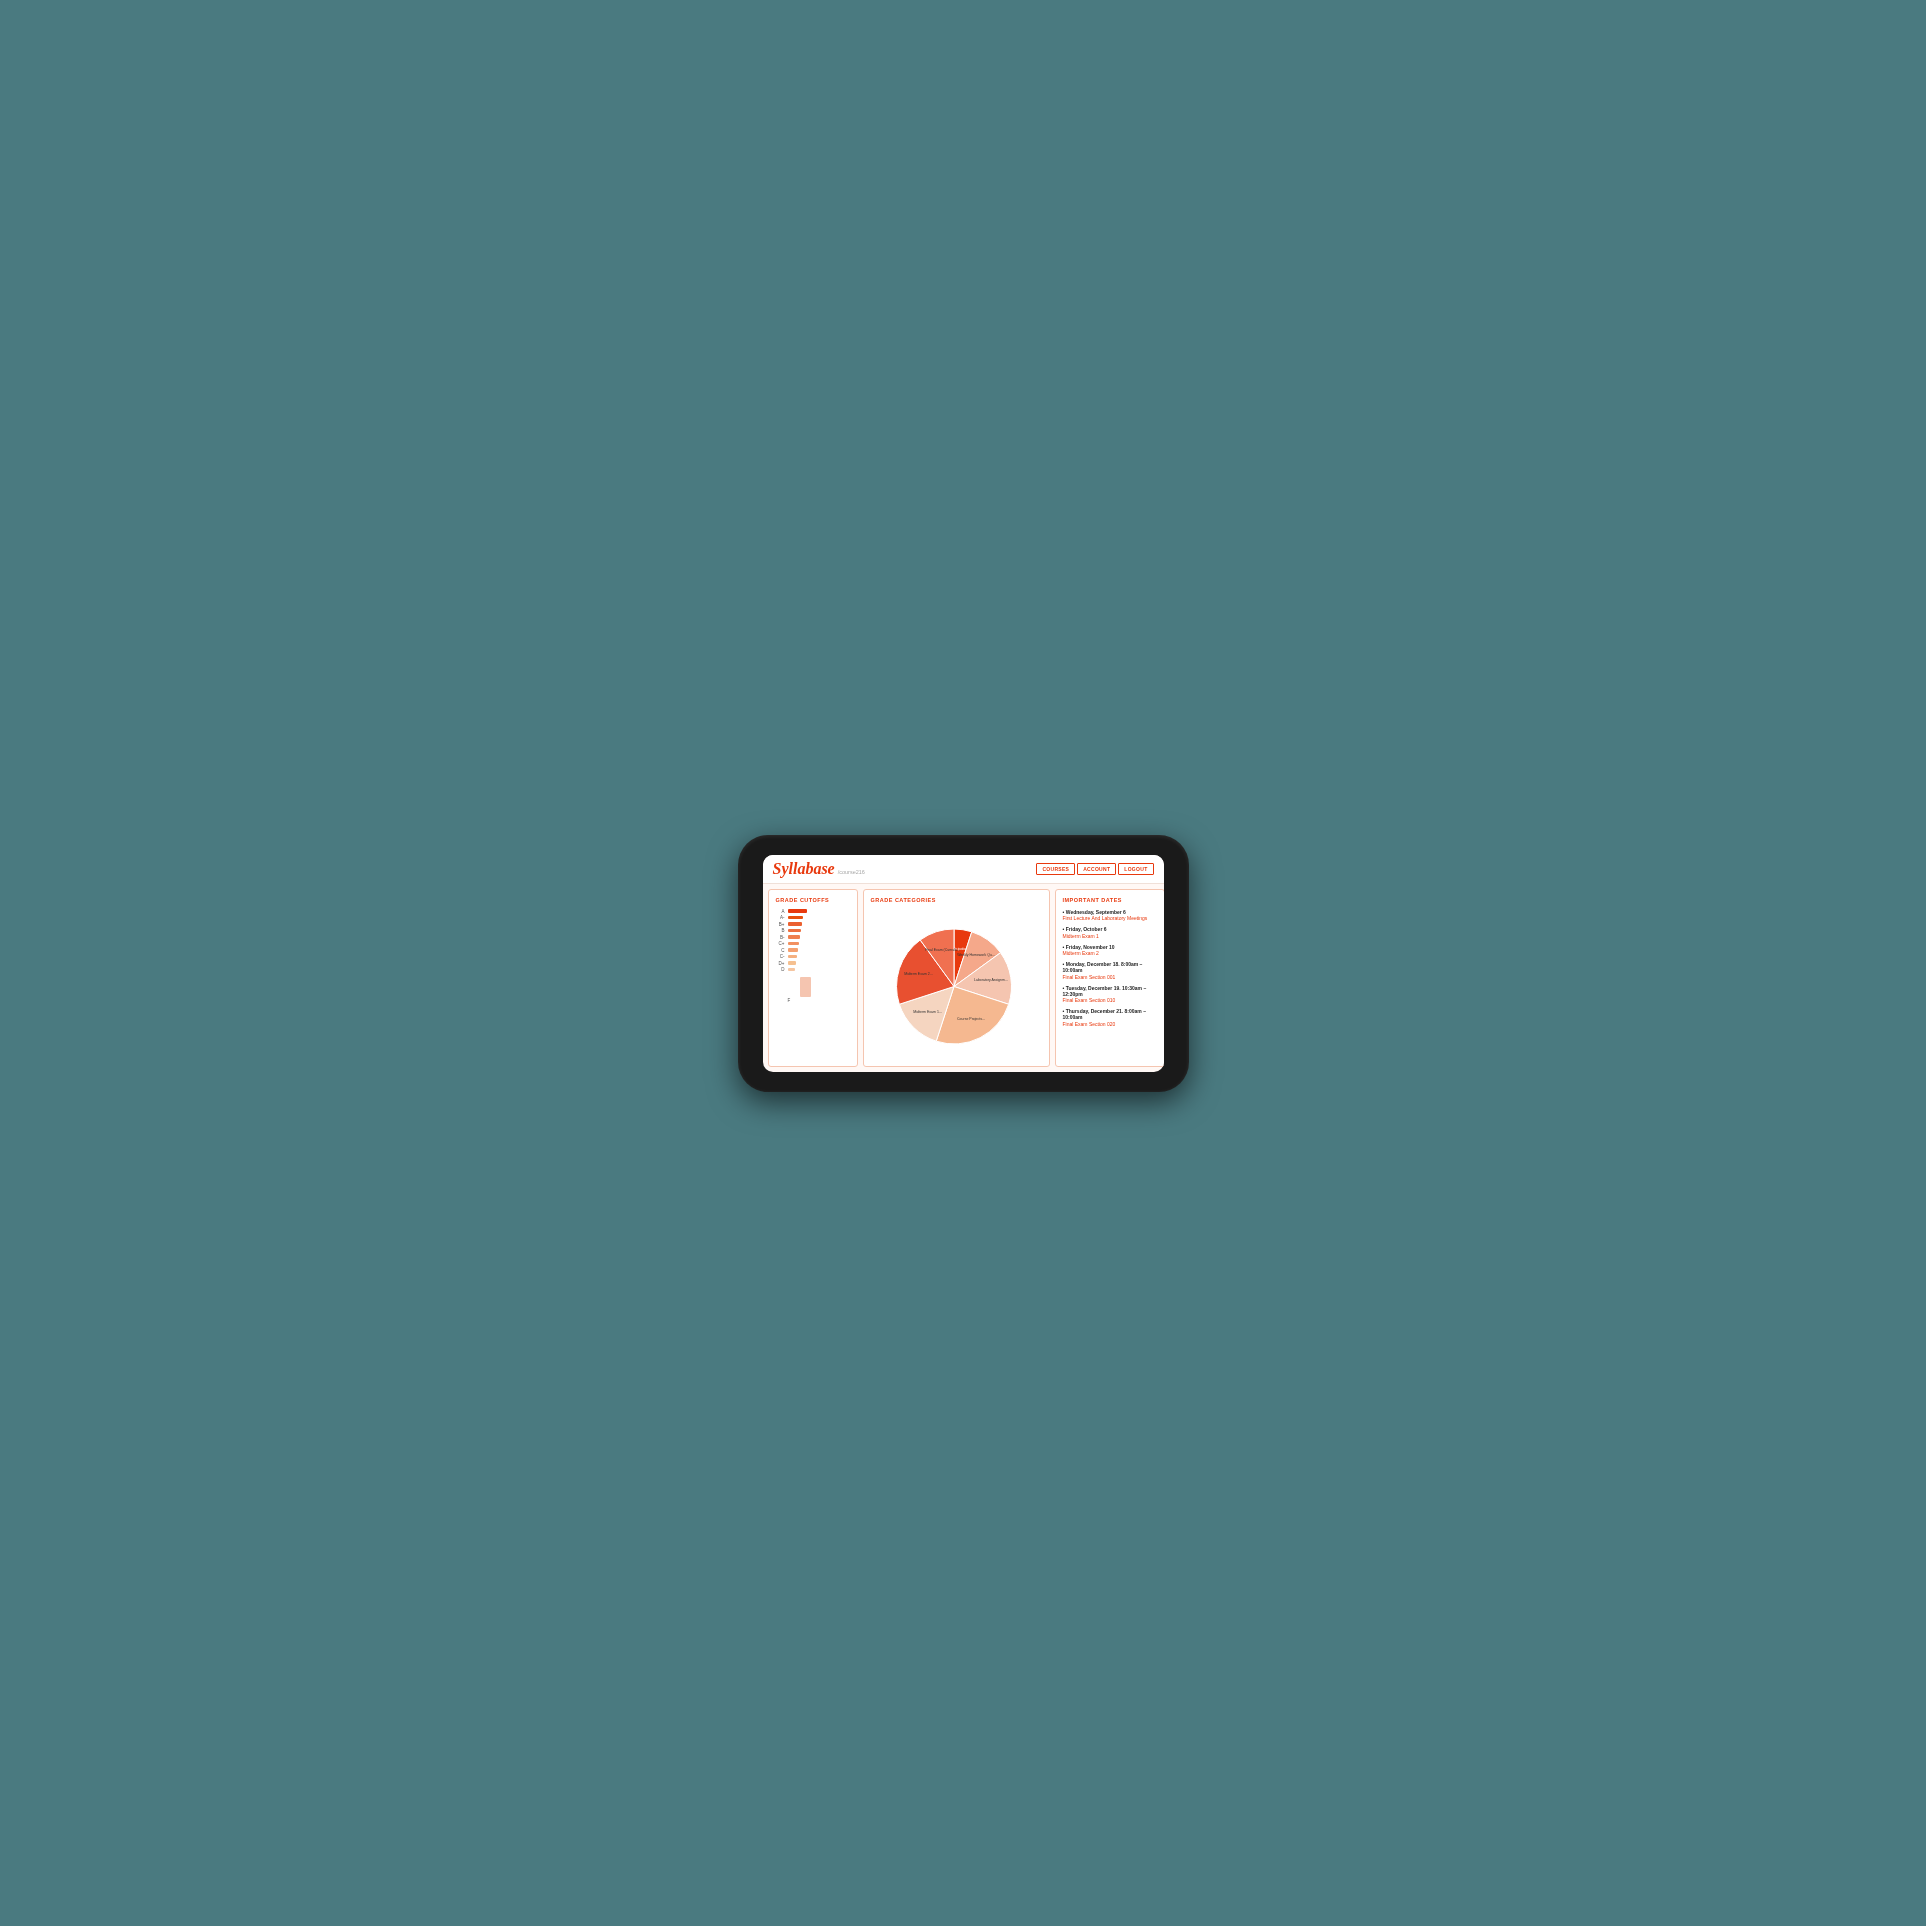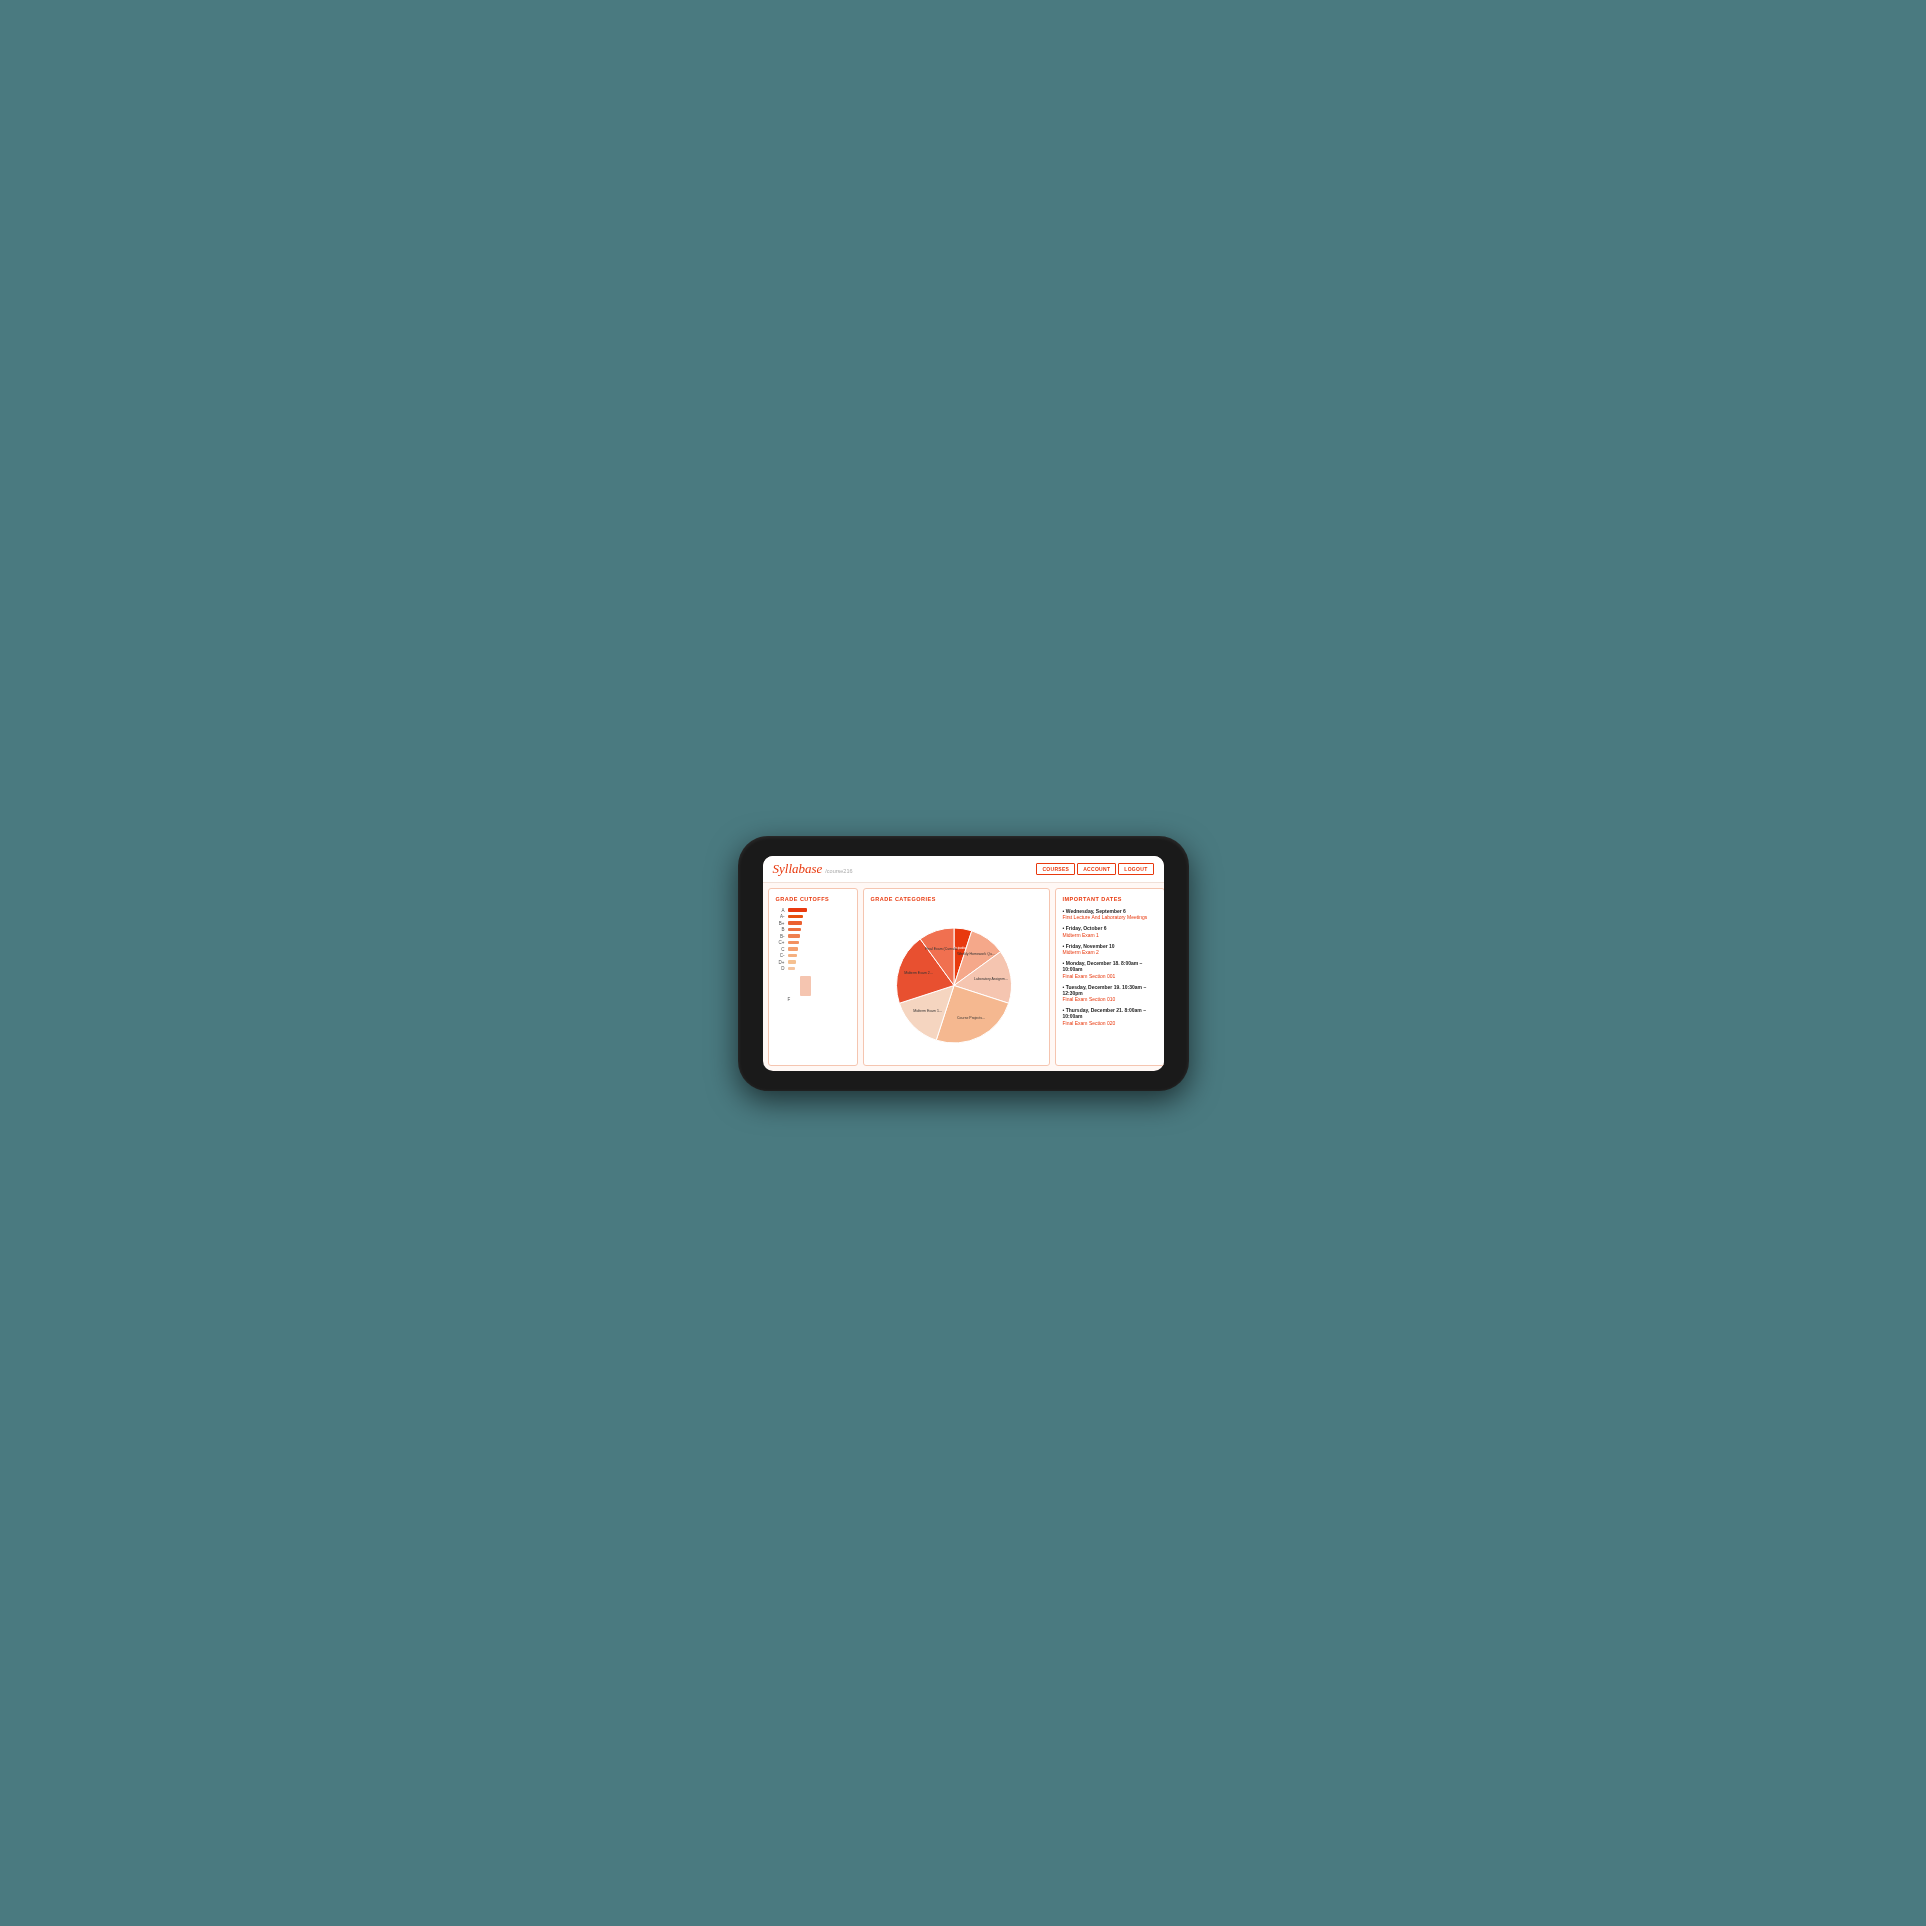--- a/index.html
+++ b/index.html
@@ -38,22 +38,22 @@
       border-bottom: 0.5px solid #f0e0d8;
     }
 
     .logo-area {
       display: flex;
       align-items: baseline;
       gap: 3px;
     }
 
     .logo-text {
-      font-size: 13px;
-      font-weight: 400;
+      font-size: 16px;
+      font-weight: 700;
       font-style: italic;
       color: #e8390e;
       font-family: Georgia, serif;
       text-align: center;
     }
 
     .breadcrumb {
       font-size: 5.5px;
       color: #aaa;
     }

